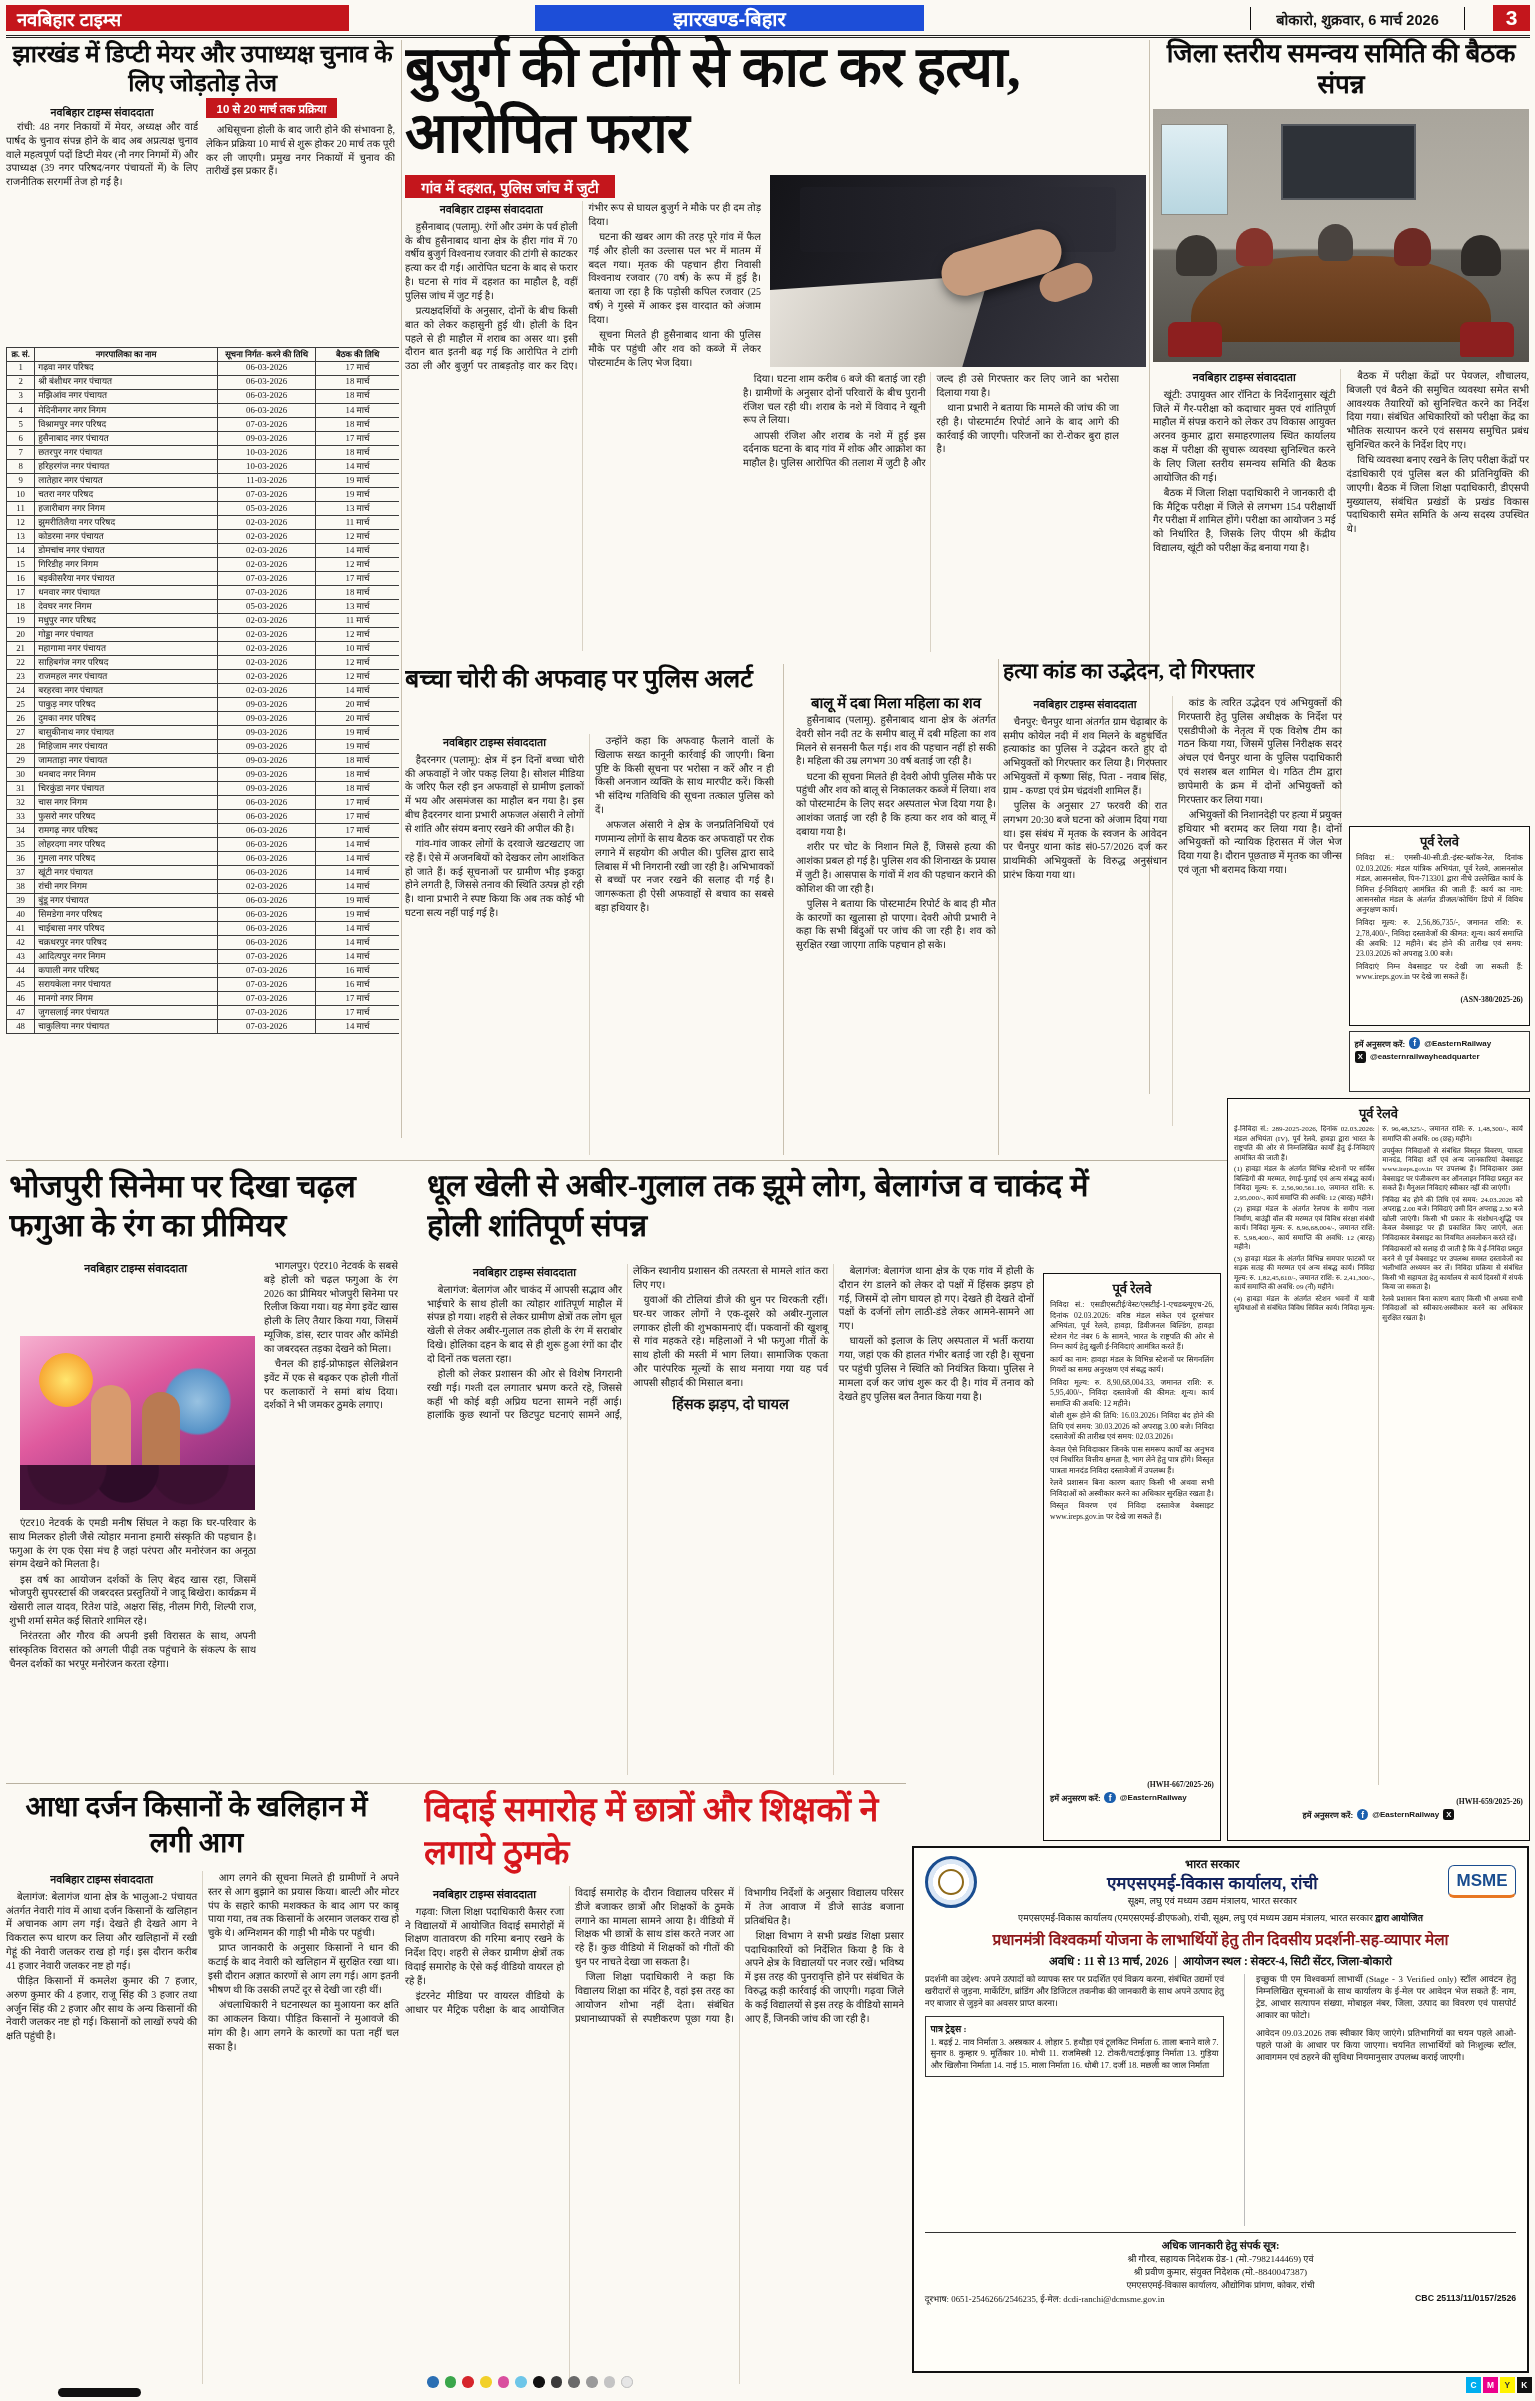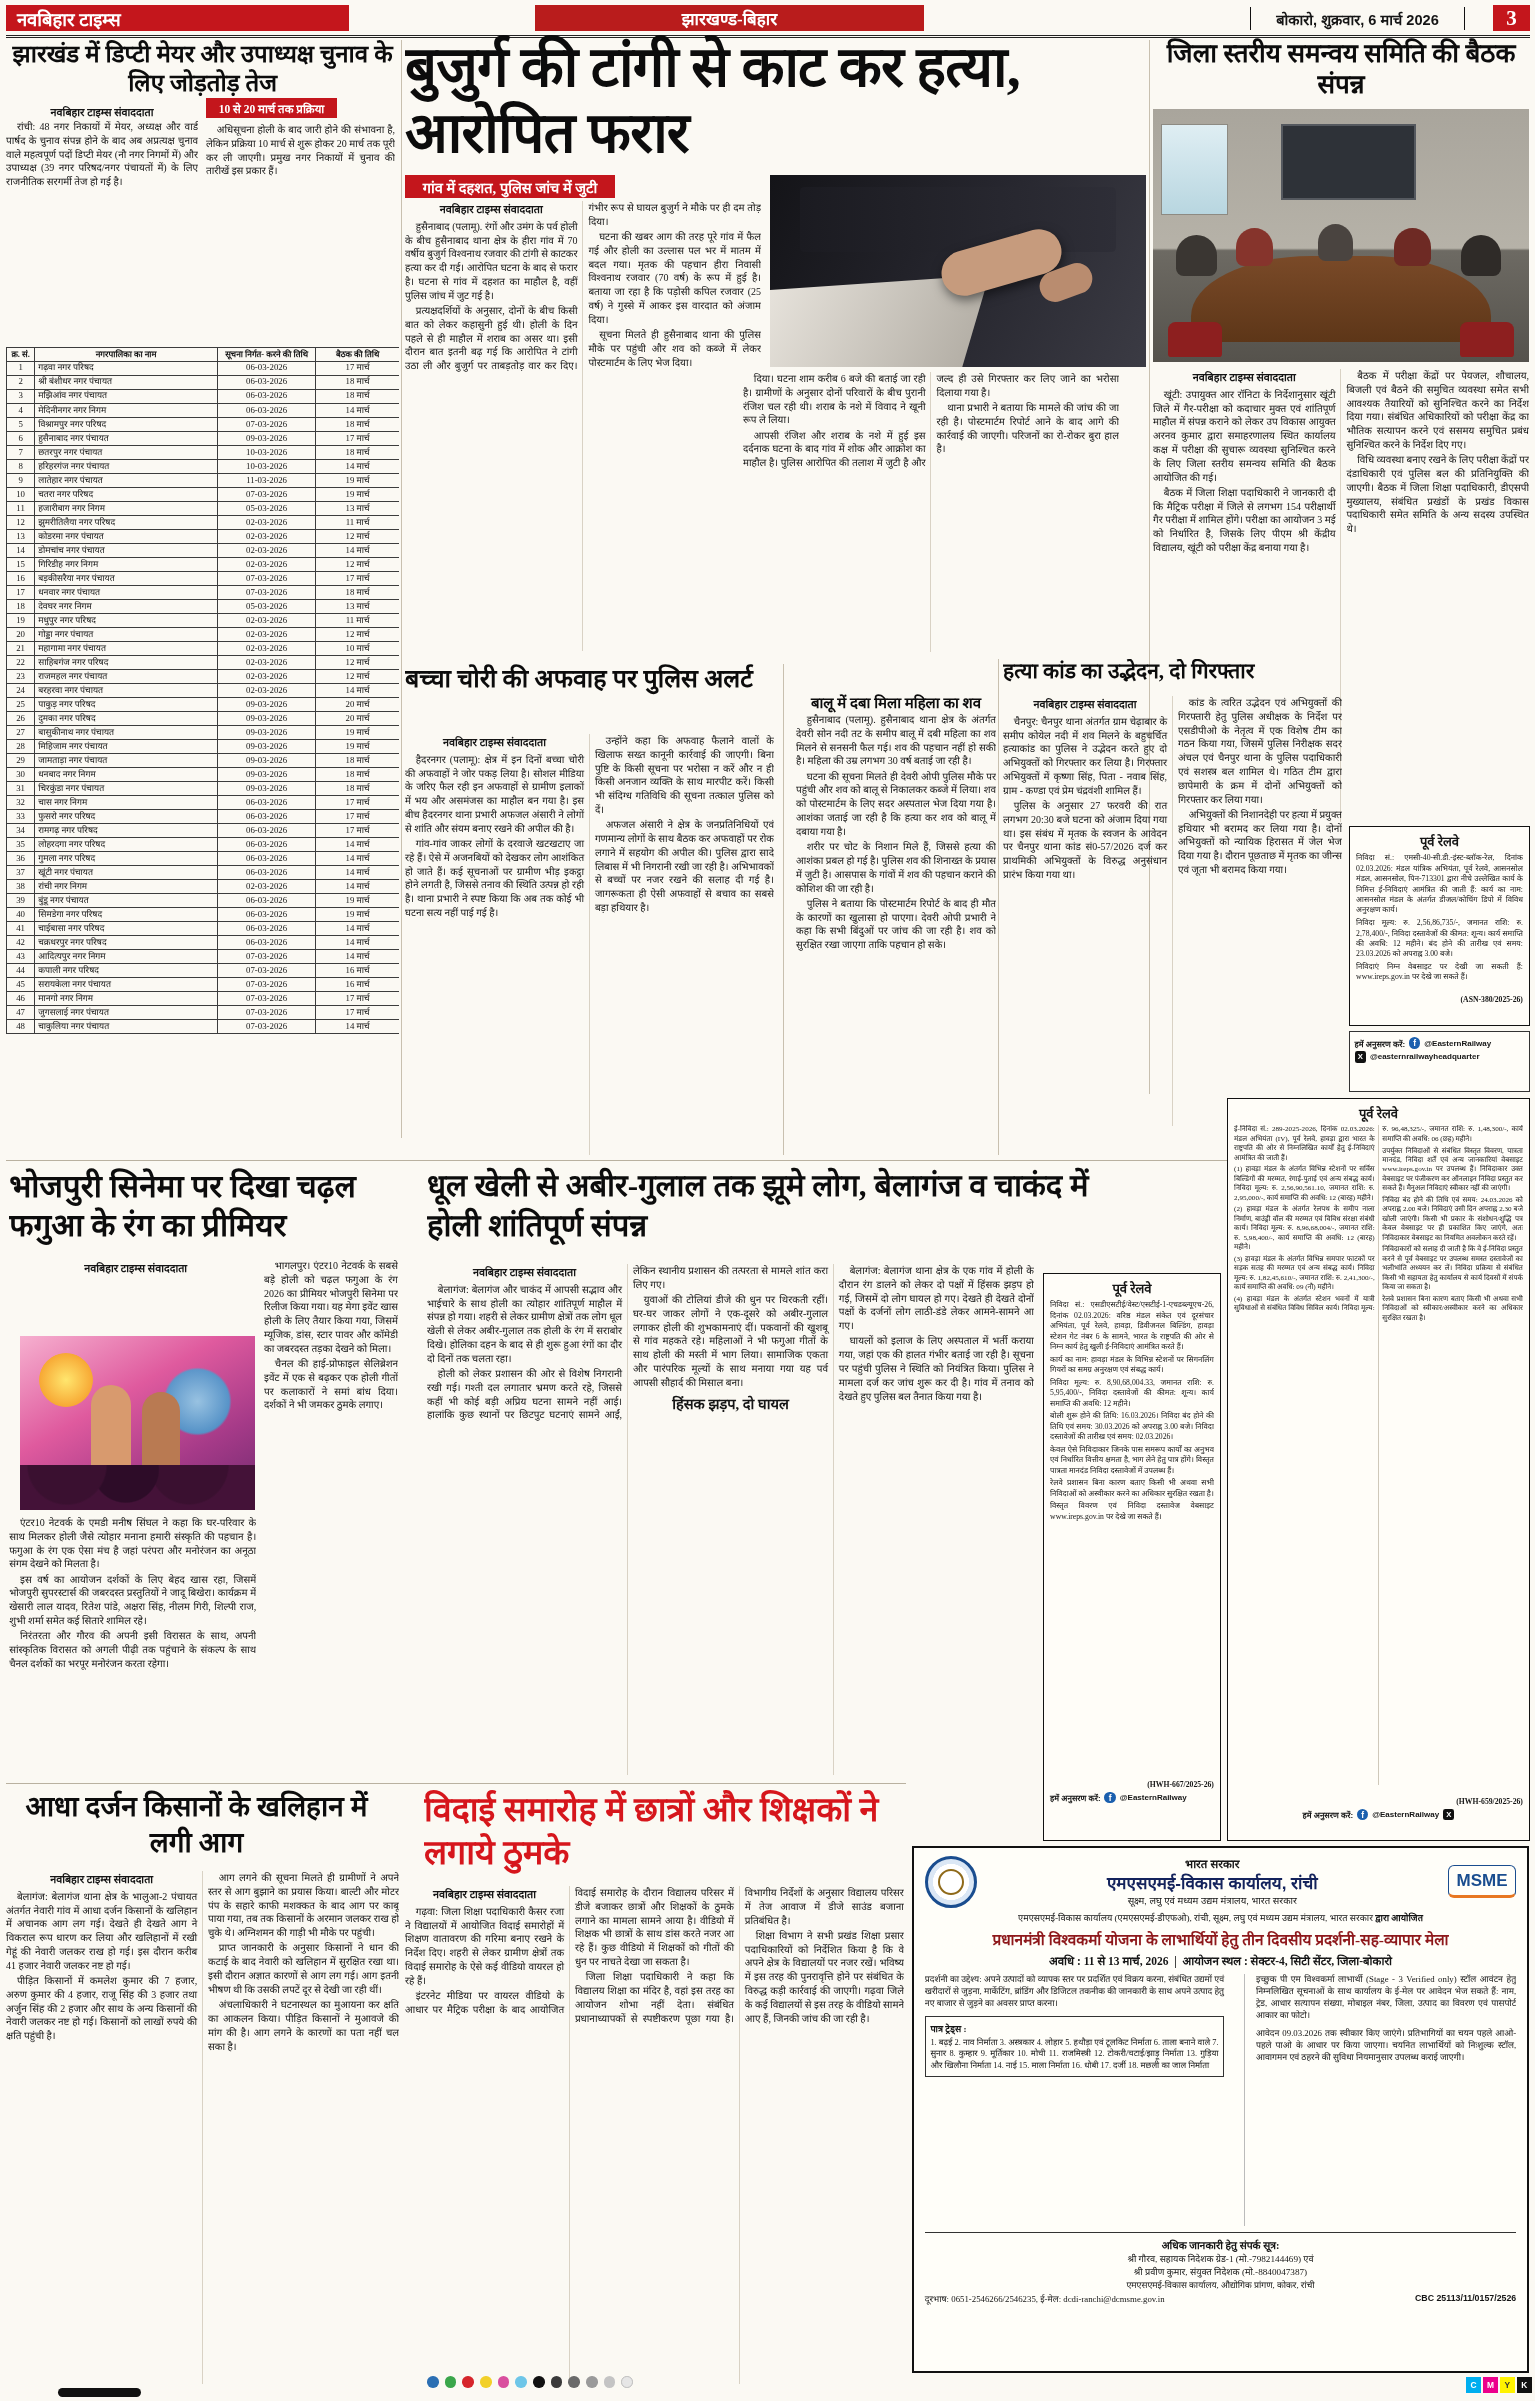--- a/index.html
+++ b/index.html
@@ -3,21 +3,21 @@
 <meta charset="utf-8">
 <style>
   * { margin:0; padding:0; box-sizing:border-box; }
   html,body { background:#777; }
   #page { position:relative; width:1536px; height:2401px; background:#fbf9f3; overflow:hidden;
           font-family:"Liberation Serif","DejaVu Serif",serif; color:#151515; }
   .abs { position:absolute; overflow:hidden; }
   .hl { font-weight:bold; color:#0c0c0c; line-height:1.2; }
   .center { text-align:center; }
   .kicker { background:#c4161c; color:#fff; font-weight:bold; display:flex; align-items:center;
-            justify-content:center; font-family:Liberation Serif, serif; }
+            justify-content:center; font-family:Liberation Sans, sans-serif; }
   .byline { font-weight:bold; text-align:center; font-size:10.8px; padding:0.8px 0 3.1px; }
   .body-text { font-size:10px; line-height:1.38; text-align:justify; }
   .body-text p { text-indent:10.8px; margin-bottom:1.5px; }
   .cols-2 { column-count:2; column-gap:10.8px; column-rule:0.8px solid #d9d2c4; }
   .cols-3 { column-count:3; column-gap:10.8px; column-rule:0.8px solid #d9d2c4; }
   .subhead { font-weight:bold; font-size:14.6px; text-align:center; text-indent:0 !important; margin:4.6px 0 3.1px; }
   table.muni { border-collapse:collapse; width:100%; table-layout:fixed; font-size:8.8px; }
   table.muni th { border:0.8px solid #3c3c3c; padding:1.5px 1.5px; line-height:1.15; font-size:8.4px; }
   table.muni td { border:0.8px solid #3c3c3c; padding:0.8px 3.1px; line-height:1.3; white-space:nowrap; overflow:hidden; }
   table.muni td.tl { text-align:left; } table.muni td { text-align:center; }
@@ -43,21 +43,21 @@
   .sans { font-family:"Liberation Sans","DejaVu Sans",sans-serif; }
 </style>
 </head>
 <body>
 
 <div id="page">
 
   <div class="abs kicker" style="left:6.1px; top:5.4px; width:343px; height:26px; justify-content:flex-start; padding-left:10.8px; font-size:18.4px;">
     <span>नवबिहार टाइम्स</span>
   </div>
-  <div class="abs kicker" style="left:535px; top:5.4px; width:389px; height:26px; background:#b91c1c; font-size:17px;">
+  <div class="abs kicker" style="left:535px; top:5.4px; width:389px; height:26px; background:#1d4ed8; font-size:20px;">
     <span>झारखण्ड-बिहार</span>
   </div>
   <div class="abs sans" style="left:1250px; top:7px; width:215px; height:23px; border-left:1.5px solid #111; border-right:1.5px solid #111;
               display:flex; align-items:center; justify-content:center; font-weight:bold; font-size:14.6px;">
     <span>बोकारो, शुक्रवार, 6 मार्च 2026</span>
   </div>
   <div class="abs kicker" style="left:1493px; top:5.4px; width:37px; height:26px; font-size:21px;">
     <span>3</span>
   </div>
   <div class="abs" style="left:6.1px; top:35px; width:1524px; height:3.1px; border-top:1.5px solid #222; border-bottom:0.8px solid #222;"></div>

